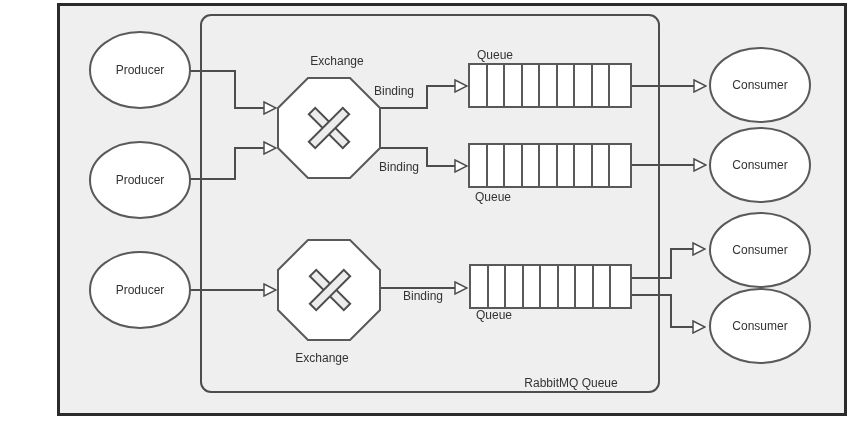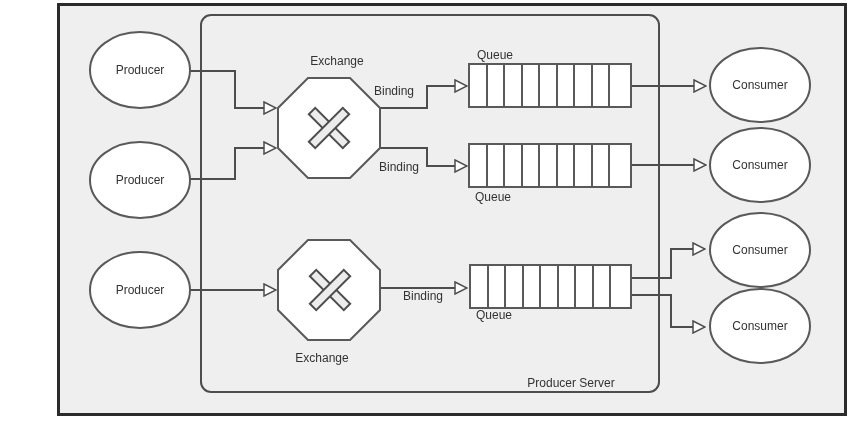--- a/index.html
+++ b/index.html
@@ -122,15 +122,15 @@
 
   <div class="lbl" style="left:495px;top:55px">Queue</div>
   <div class="lbl" style="left:493px;top:197px">Queue</div>
   <div class="lbl" style="left:494px;top:315px">Queue</div>
 
   <div class="lbl" style="left:760px;top:85px">Consumer</div>
   <div class="lbl" style="left:760px;top:165px">Consumer</div>
   <div class="lbl" style="left:760px;top:250px">Consumer</div>
   <div class="lbl" style="left:760px;top:326px">Consumer</div>
 
-  <div class="lbl" style="left:571px;top:383px">Producer Server</div>
+  <div class="lbl" style="left:571px;top:383px">RabbitMQ Queue</div>
 
 </div>
 
 </body></html>

